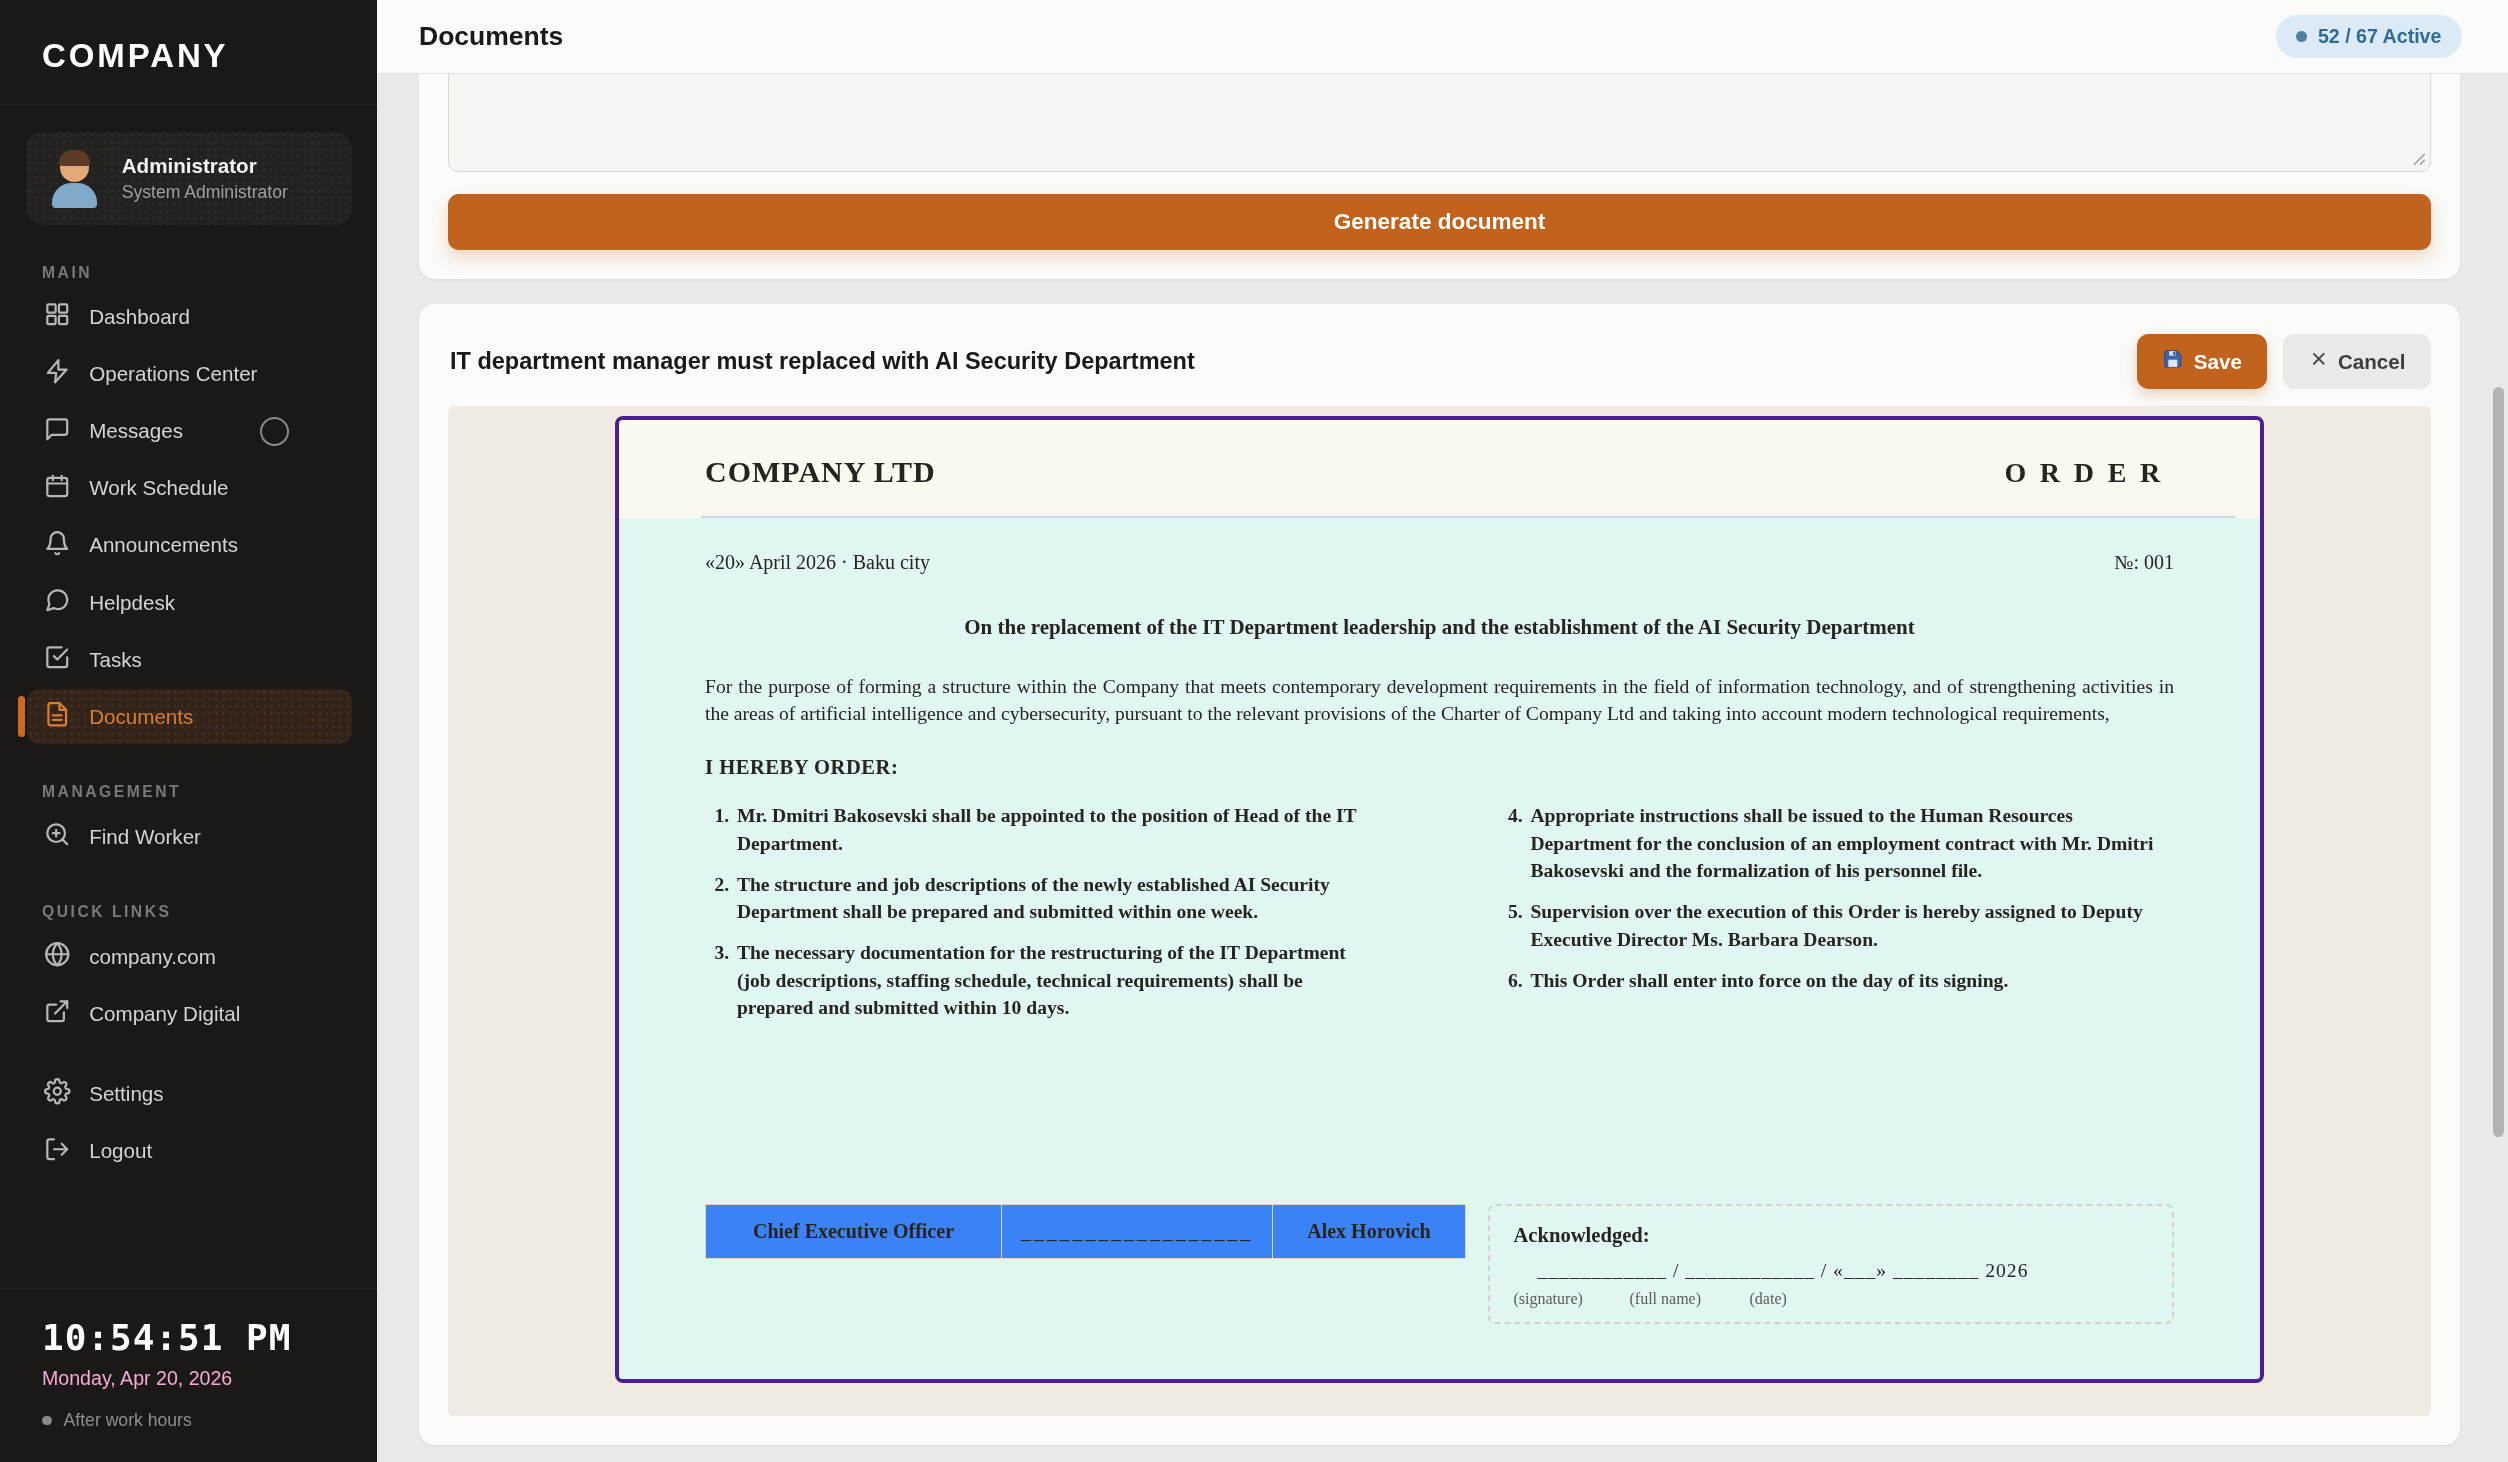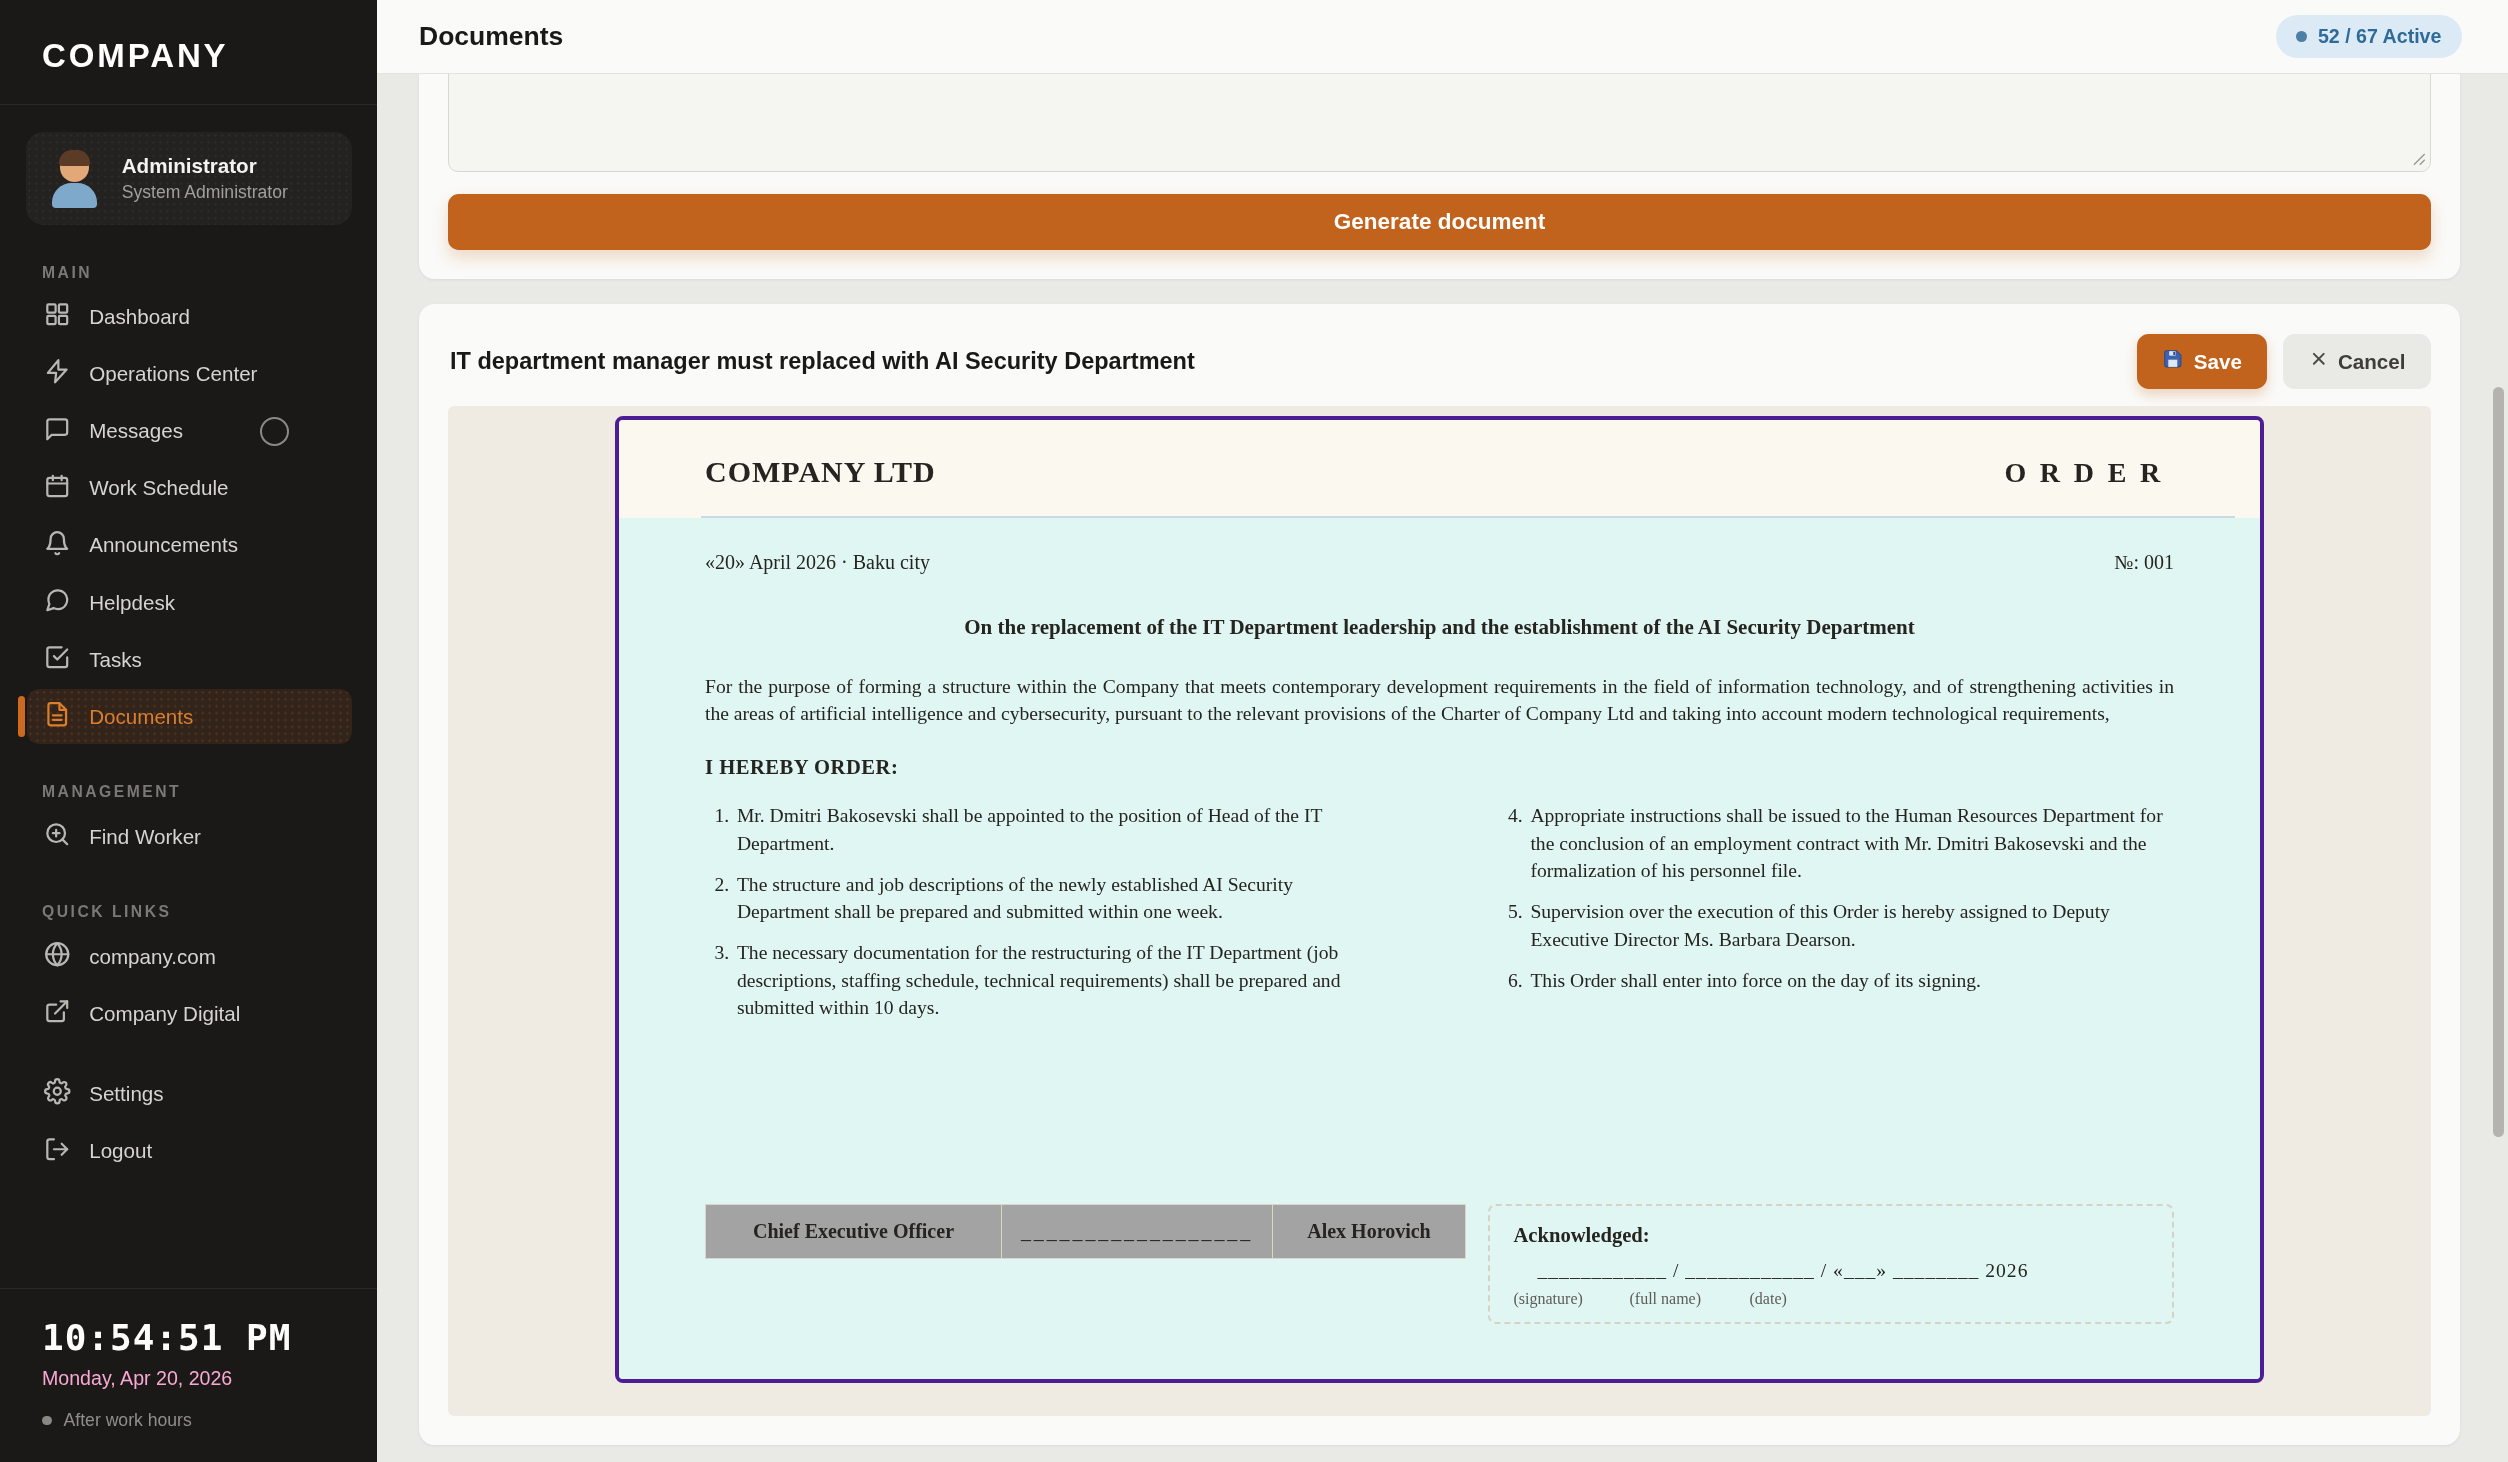--- a/index.html
+++ b/index.html
@@ -75,25 +75,25 @@
            font-family:"Liberation Serif","DejaVu Serif",serif; color:#262420; }
   .paper-head { background:#FBF8F0; padding:35px 86px 29px; display:flex; justify-content:space-between; align-items:baseline; position:relative; }
   .paper-head::after { content:""; position:absolute; left:82px; right:25.5px; bottom:0; height:2px; background:#C9DAE3; }
   .doc-company { font-size:30px; font-weight:700; letter-spacing:1px; }
   .doc-kind { font-size:28px; font-weight:700; letter-spacing:13.7px; }
   .paper-body { background:#E0F6F2; padding:33px 86px 55px; }
   .doc-meta { display:flex; justify-content:space-between; font-size:20px; }
   .doc-title { text-align:center; font-size:21px; font-weight:700; margin-top:41px; }
   .doc-preamble { margin-top:33px; font-size:19.6px; line-height:1.38; text-align:justify; }
   .doc-order-heading { margin-top:29px; font-size:20.6px; font-weight:700; letter-spacing:0.5px; }
-  .doc-columns { margin-top:23.5px; display:flex; gap:118px; }
+  .doc-columns { margin-top:23.5px; display:flex; gap:118px;font-weight:bold; }
   .doc-columns ol { flex:1; margin:0; padding-left:29px; font-size:19.6px; line-height:1.4; }
   .doc-columns li { margin-bottom:13.7px; padding-left:2.9px; }
   .doc-foot { margin-top:169px; display:flex; justify-content:space-between; align-items:flex-start; }
-  .sig-table { display:flex; border:1px solid #D9D6CD; background:#a3a3a3; }
+  .sig-table { display:flex; border:1px solid #D9D6CD; background:#3b82f6; }
   .sig-cell { padding:14.7px 9.8px; text-align:center; font-size:20px; display:flex; align-items:center; justify-content:center; }
   .sig-cell.role { width:296px; font-weight:700; border-right:1px solid #D9D6CD; }
   .sig-cell.blank { width:271px; letter-spacing:2.9px; border-right:1px solid #D9D6CD; }
   .sig-cell.name { width:192px; font-weight:700; }
   .ack-box { width:686px; border:2px dashed #D6D2C6; border-radius:7.8px; padding:17.6px 23.5px 13.7px; }
   .ack-heading { font-size:20.6px; font-weight:700; }
   .ack-line { margin-top:13.7px; font-size:19.6px; letter-spacing:1px;margin-left:24px; }
   .ack-labels { margin-top:7.8px; display:flex; font-size:16px; color:#5E5C57; }
   .ack-labels span:nth-child(1) { width:116px; }
   .ack-labels span:nth-child(2) { width:120px; }

